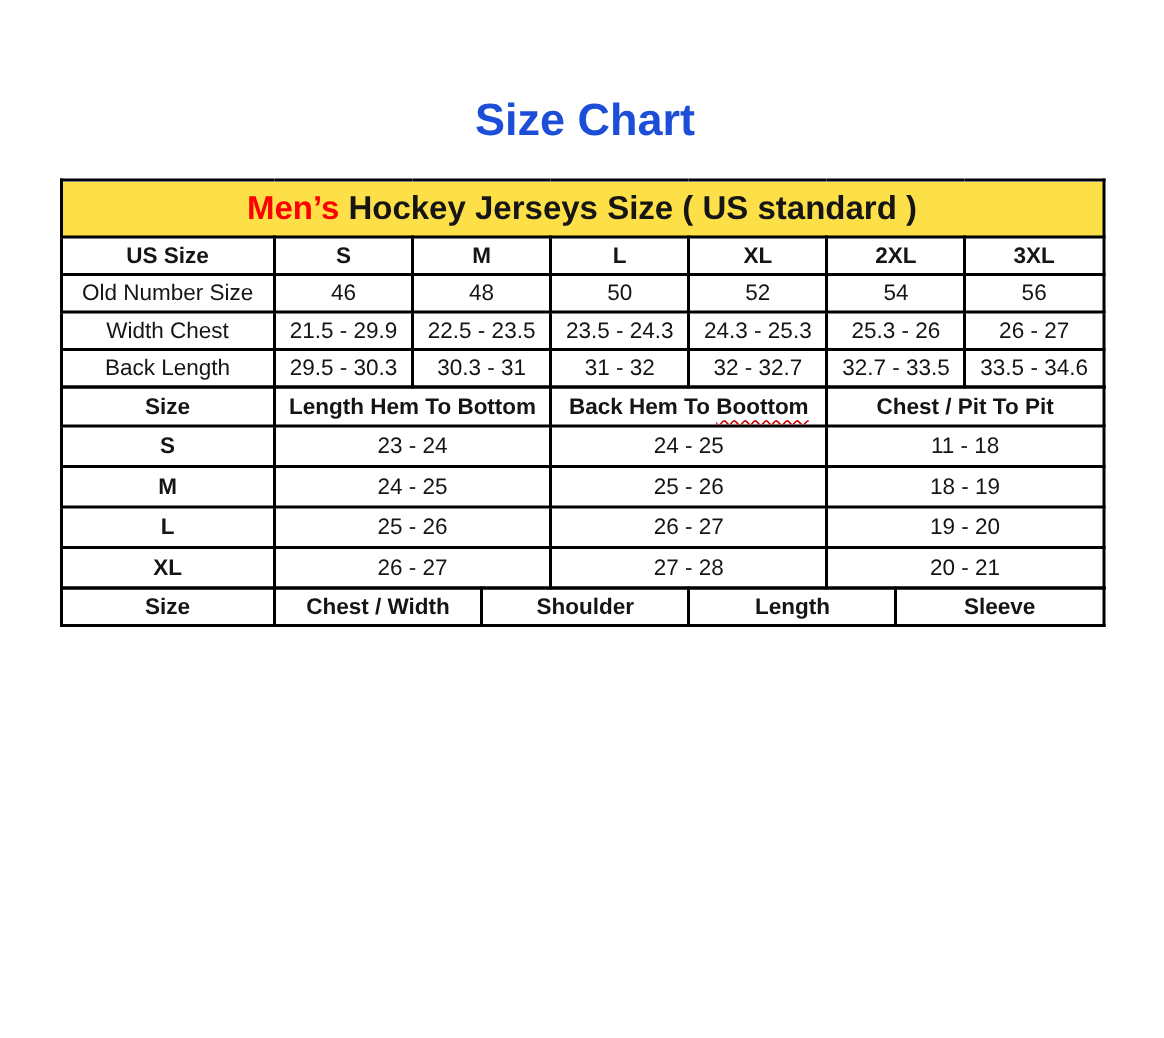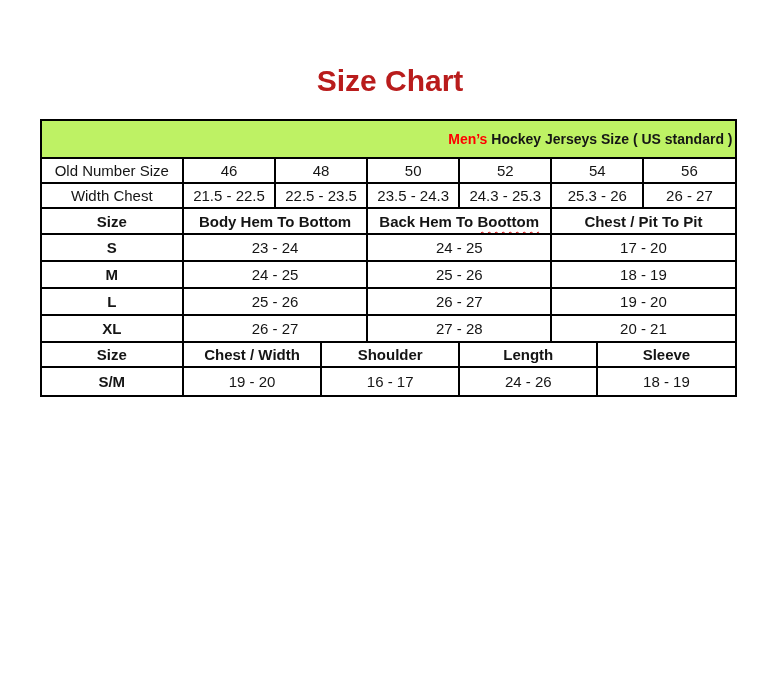--- a/index.html
+++ b/index.html
@@ -12,21 +12,21 @@
     width: 776px;
     height: 692px;
     background: #ffffff;
     box-sizing: border-box;
     padding-top: 62px;
     overflow: hidden;
   }
   .title {
     margin: 0 0 19px 4px;
     text-align: center;
-    color: #b91c1c;
+    color: #1d4ed8;
     font-size: 30px;
     line-height: 38px;
     font-weight: bold;
     letter-spacing: 0px;
   }
   .chart {
     width: 697px;
     margin: 0 auto;
   }
   table {
@@ -38,25 +38,24 @@
   th, td {
     border: 2px solid #000000;
     text-align: center;
     vertical-align: middle;
     color: #151515;
     padding: 0 2px;
     overflow: hidden;
     white-space: nowrap;
   }
   tr.band td {
-    background: #bef264;
+    background: #fde047;
     font-weight: bold;
-    font-size: 14px;
+    font-size: 22px;
     height: 36px;
-    text-align: right;
   }
   tr.band .hl { color: #ff0000; }
   th {
     font-weight: bold;
     font-size: 15px;
     background: #ffffff;
   }
   td.cell, td.rowhead {
     font-size: 15px;
     background: #ffffff;
@@ -94,60 +93,78 @@
           <col style="width: 13.25%;">
           <col style="width: 13.25%;">
           <col style="width: 13.25%;">
         </colgroup>
       <tbody>
         <tr class="band">
           <td colspan="7">
             <span class="hl">Men’s</span><span> Hockey Jerseys Size ( US standard )</span>
           </td>
         </tr>
+      <tr>
+            <th>US Size</th>
+            <th>S</th>
+            <th>M</th>
+            <th>L</th>
+            <th>XL</th>
+            <th>2XL</th>
+            <th>3XL</th>
+          </tr>
           <tr>
             <td class="rowhead">Old Number Size</td>
             <td class="cell">46</td>
             <td class="cell">48</td>
             <td class="cell">50</td>
             <td class="cell">52</td>
             <td class="cell">54</td>
             <td class="cell">56</td>
           </tr>
           <tr>
             <td class="rowhead">Width Chest</td>
-            <td class="cell">21.5 - 22.5</td>
+            <td class="cell">21.5 - 29.9</td>
             <td class="cell">22.5 - 23.5</td>
             <td class="cell">23.5 - 24.3</td>
             <td class="cell">24.3 - 25.3</td>
             <td class="cell">25.3 - 26</td>
             <td class="cell">26 - 27</td>
+          </tr>
+          <tr>
+            <td class="rowhead">Back Length</td>
+            <td class="cell">29.5 - 30.3</td>
+            <td class="cell">30.3 - 31</td>
+            <td class="cell">31 - 32</td>
+            <td class="cell">32 - 32.7</td>
+            <td class="cell">32.7 - 33.5</td>
+            <td class="cell">33.5 - 34.6</td>
           </tr>
         </tbody>
     </table>
 
     <table class="t-womens">
         <colgroup>
           <col style="width: 20.5%;">
           <col style="width: 26.5%;">
           <col style="width: 26.5%;">
           <col style="width: 26.5%;">
         </colgroup>
       <tbody>
       <tr>
             <th>Size</th>
-            <th>Body Hem To Bottom</th>
+            <th>Length Hem To Bottom</th>
             <th><span>Back Hem To </span><span class="squiggle">Boottom</span></th>
             <th>Chest / Pit To Pit</th>
           </tr>
           <tr>
             <td class="rowhead bold">S</td>
             <td class="cell">23 - 24</td>
             <td class="cell">24 - 25</td>
-            <td class="cell">17 - 20</td>
+            <td class="cell">11 - 18</td>
           </tr>
           <tr>
             <td class="rowhead bold">M</td>
             <td class="cell">24 - 25</td>
             <td class="cell">25 - 26</td>
             <td class="cell">18 - 19</td>
           </tr>
           <tr>
             <td class="rowhead bold">L</td>
             <td class="cell">25 - 26</td>
@@ -172,24 +189,17 @@
           <col style="width: 19.875%;">
         </colgroup>
       <tbody>
       <tr>
             <th>Size</th>
             <th>Chest / Width</th>
             <th>Shoulder</th>
             <th>Length</th>
             <th>Sleeve</th>
           </tr>
-          <tr>
-            <td class="rowhead bold">S/M</td>
-            <td class="cell">19 - 20</td>
-            <td class="cell">16 - 17</td>
-            <td class="cell">24 - 26</td>
-            <td class="cell">18 - 19</td>
-          </tr>
         </tbody>
     </table>
 
   </div>
 </div>
 
 </body></html>

